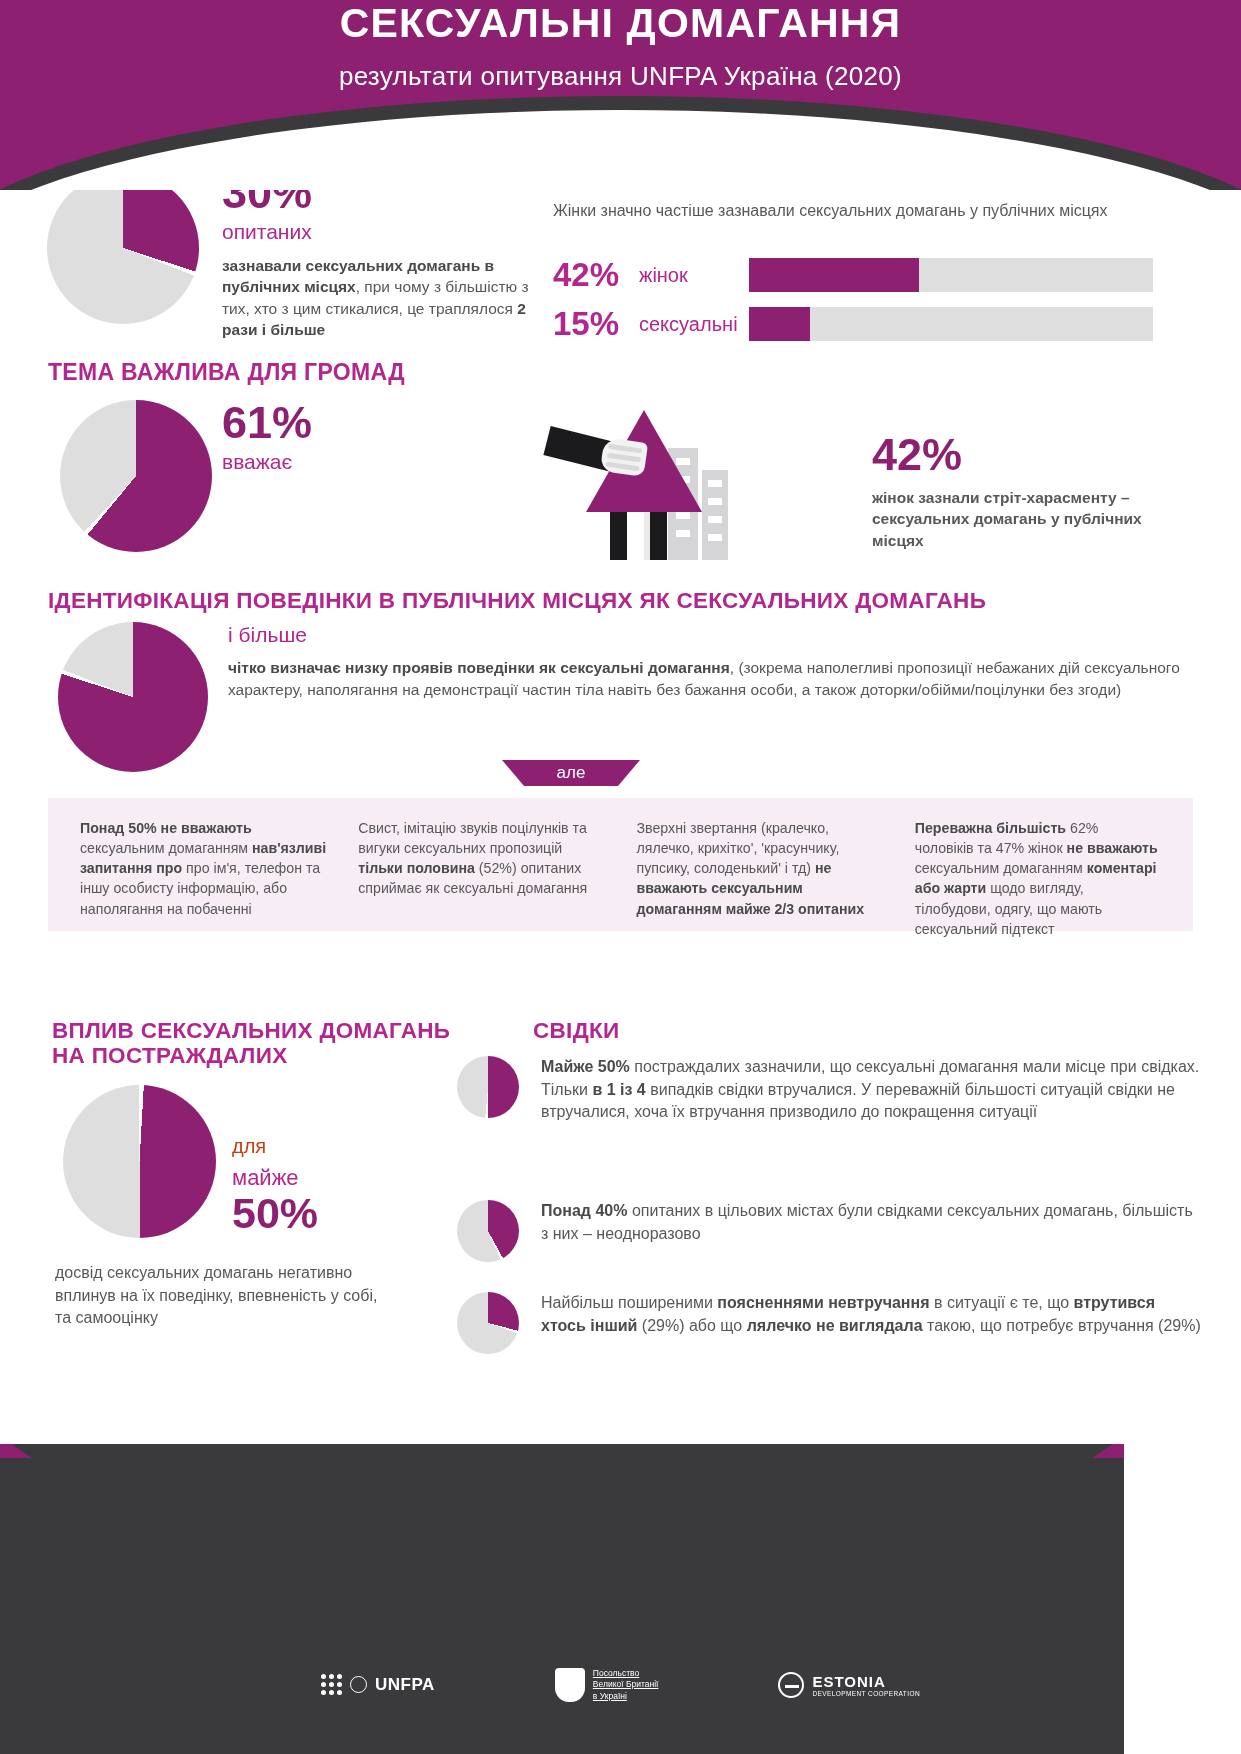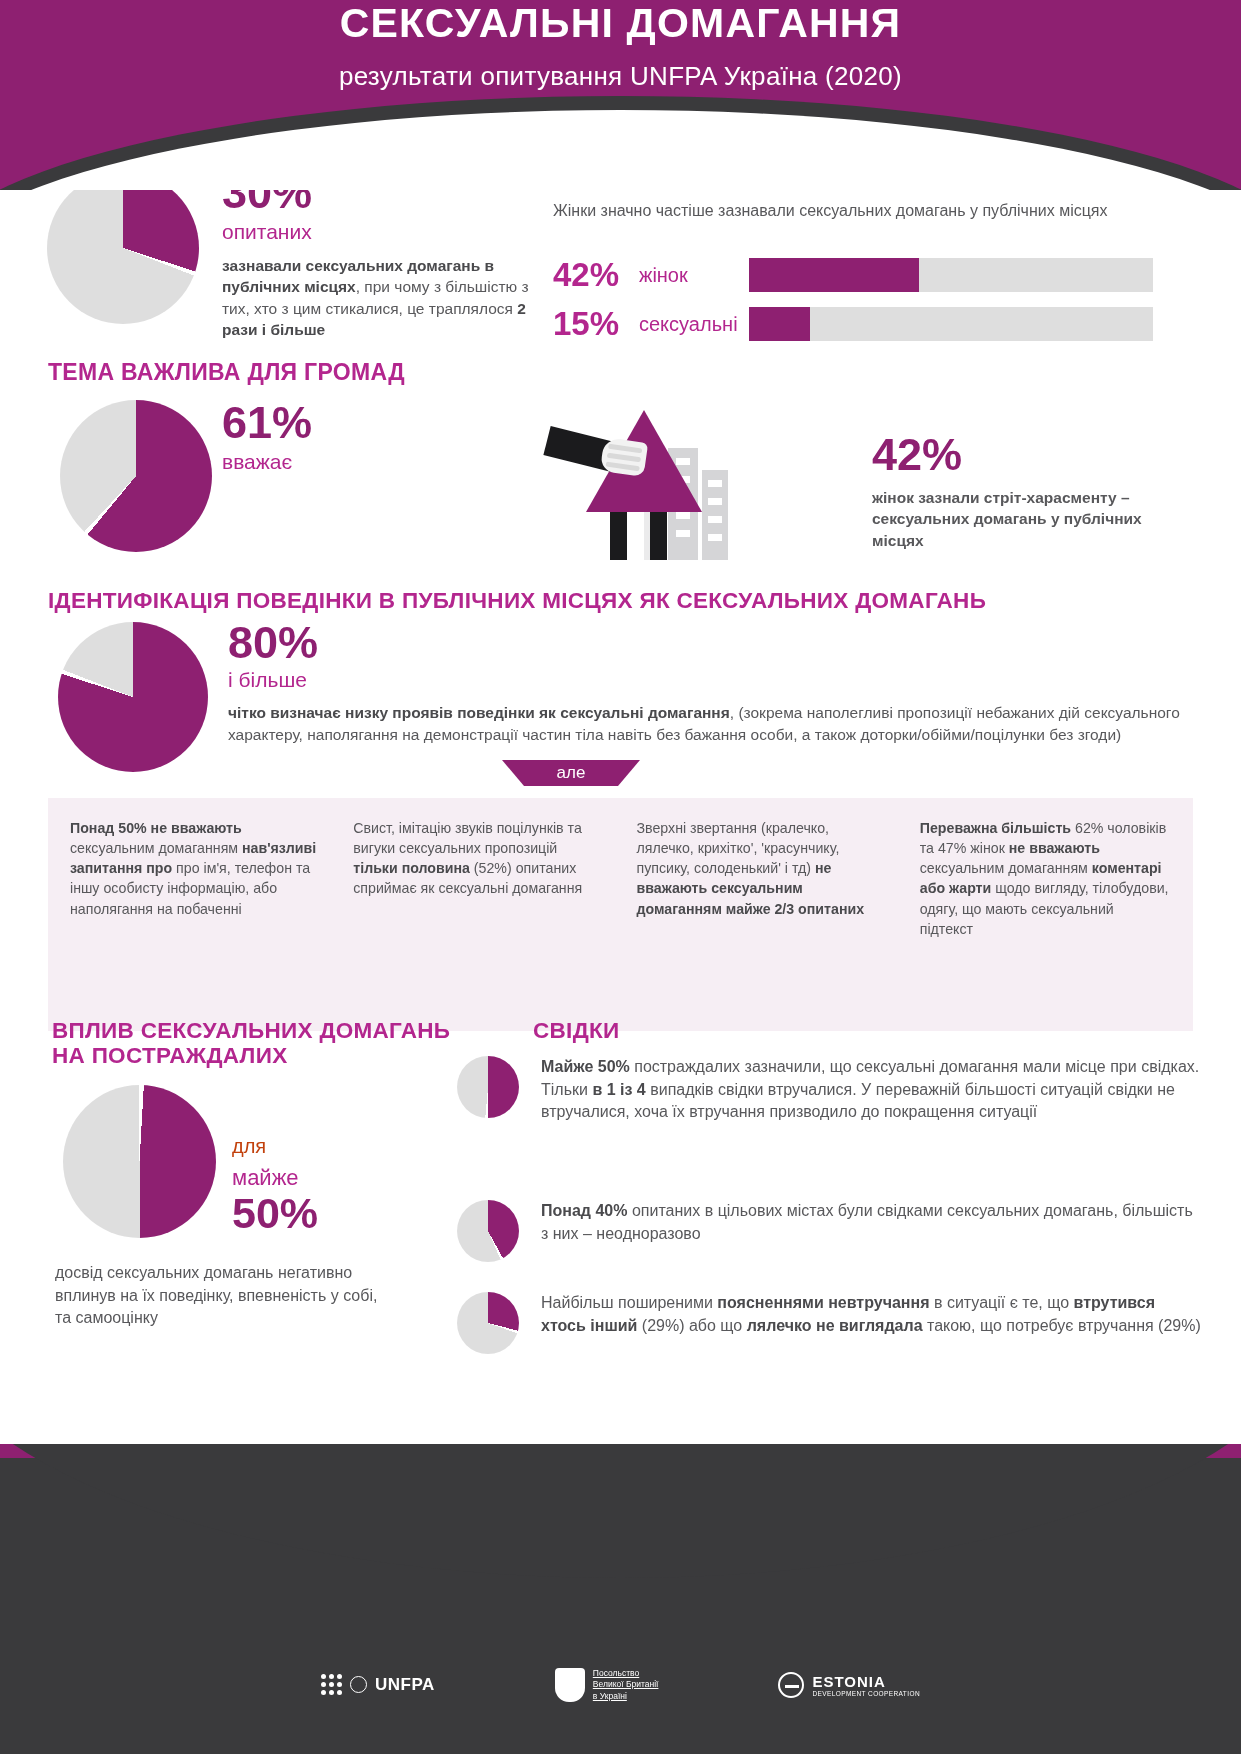--- a/index.html
+++ b/index.html
@@ -129,22 +129,22 @@
     position:absolute; left:8px; top:0; width:0; height:0;
     border-top:26px solid #8e2071; border-left:22px solid transparent;
   }
   .ale-tail-r {
     position:absolute; left:124px; top:0; width:0; height:0;
     border-top:26px solid #8e2071; border-right:22px solid transparent;
   }
 
   
   .cols {
-    position:absolute; left:48px; top:798px; width:1145px; height:233px;
-    background:#f6eef4; display:flex; padding:20px 6px;
+    position:absolute; left:48px; top:798px; width:1145px; height:133px;
+    background:#f6eef4; display:flex; padding:20px 16px;
   }
   .col { flex:1; padding:0 16px; font-size:14.2px; line-height:1.42; }
 
   
   .s4-title { position:absolute; left:52px; top:1018px; font-size:22.5px; width:400px; }
   .s4-pie {
     position:absolute; left:63px; top:1085px; width:153px; height:153px;
     background:conic-gradient(#dedede 0 50%, #ffffff 50% 50.9%, #8e2071 50.9% 100%);
     transform:rotate(180deg);
   }
@@ -156,21 +156,21 @@
   
   .w-title { position:absolute; left:533px; top:1018px; font-size:22.5px; }
   .w-item { position:absolute; left:457px; width:745px; display:flex; }
   .w-pie { width:62px; height:62px; flex:0 0 62px; margin-right:22px; }
   .w-txt { font-size:16px; line-height:1.42; flex:1; }
   .w1 { top:1056px; }
   .w2 { top:1200px; }
   .w3 { top:1292px; }
 
   
-  .footer { position:absolute; left:0; bottom:0; width:1241px; height:310px; overflow:hidden; }
+  .footer { position:absolute; left:0; bottom:0; width:1124px; height:310px; overflow:hidden; }
   .f-wave-pink {
     position:absolute; left:-6%; top:0; width:112%; height:150px;
     background:#8e2071; border-radius:0 0 50% 50% / 0 0 100% 100%;
   }
   .f-wave-dark {
     position:absolute; left:-6%; top:14px; width:112%; height:330px;
     background:#3a3a3c; border-radius:0 0 0 0 / 0 0 0 0;
   }
   .f-wave-dark2 {
     position:absolute; left:-6%; top:-126px; width:112%; height:260px;
@@ -260,21 +260,20 @@
   <div class="il-arm"></div>
   <div class="il-hand"></div>
 </div>
 
 <div class="big-num s2r-num">42%</div>
 <div class="body-txt s2r-desc">жінок зазнали стріт-харасменту – сексуальних домагань у публічних місцях</div>
 
 <div class="sec-title s3-title">ІДЕНТИФІКАЦІЯ ПОВЕДІНКИ В ПУБЛІЧНИХ МІСЦЯХ ЯК СЕКСУАЛЬНИХ ДОМАГАНЬ</div>
 <div class="pie s3-pie"></div>
 <div class="s3-text">
-  <div class="big-num s3-num">80%</div>
   <div class="pink-sub s3-sub">і більше</div>
   <div class="body-txt s3-desc">
     <b>чітко визначає низку проявів поведінки як сексуальні домагання</b><span>, (зокрема наполегливі пропозиції небажаних дій сексуального характеру, наполягання на демонстрації частин тіла навіть без бажання особи, а також доторки/обійми/поцілунки без згоди)</span>
   </div>
 </div>
 
 <div class="ale-wrap">
   <div class="ale-tail-l"></div>
   <div class="ale-tail-r"></div>
   <div class="ale-ribbon">але</div>

